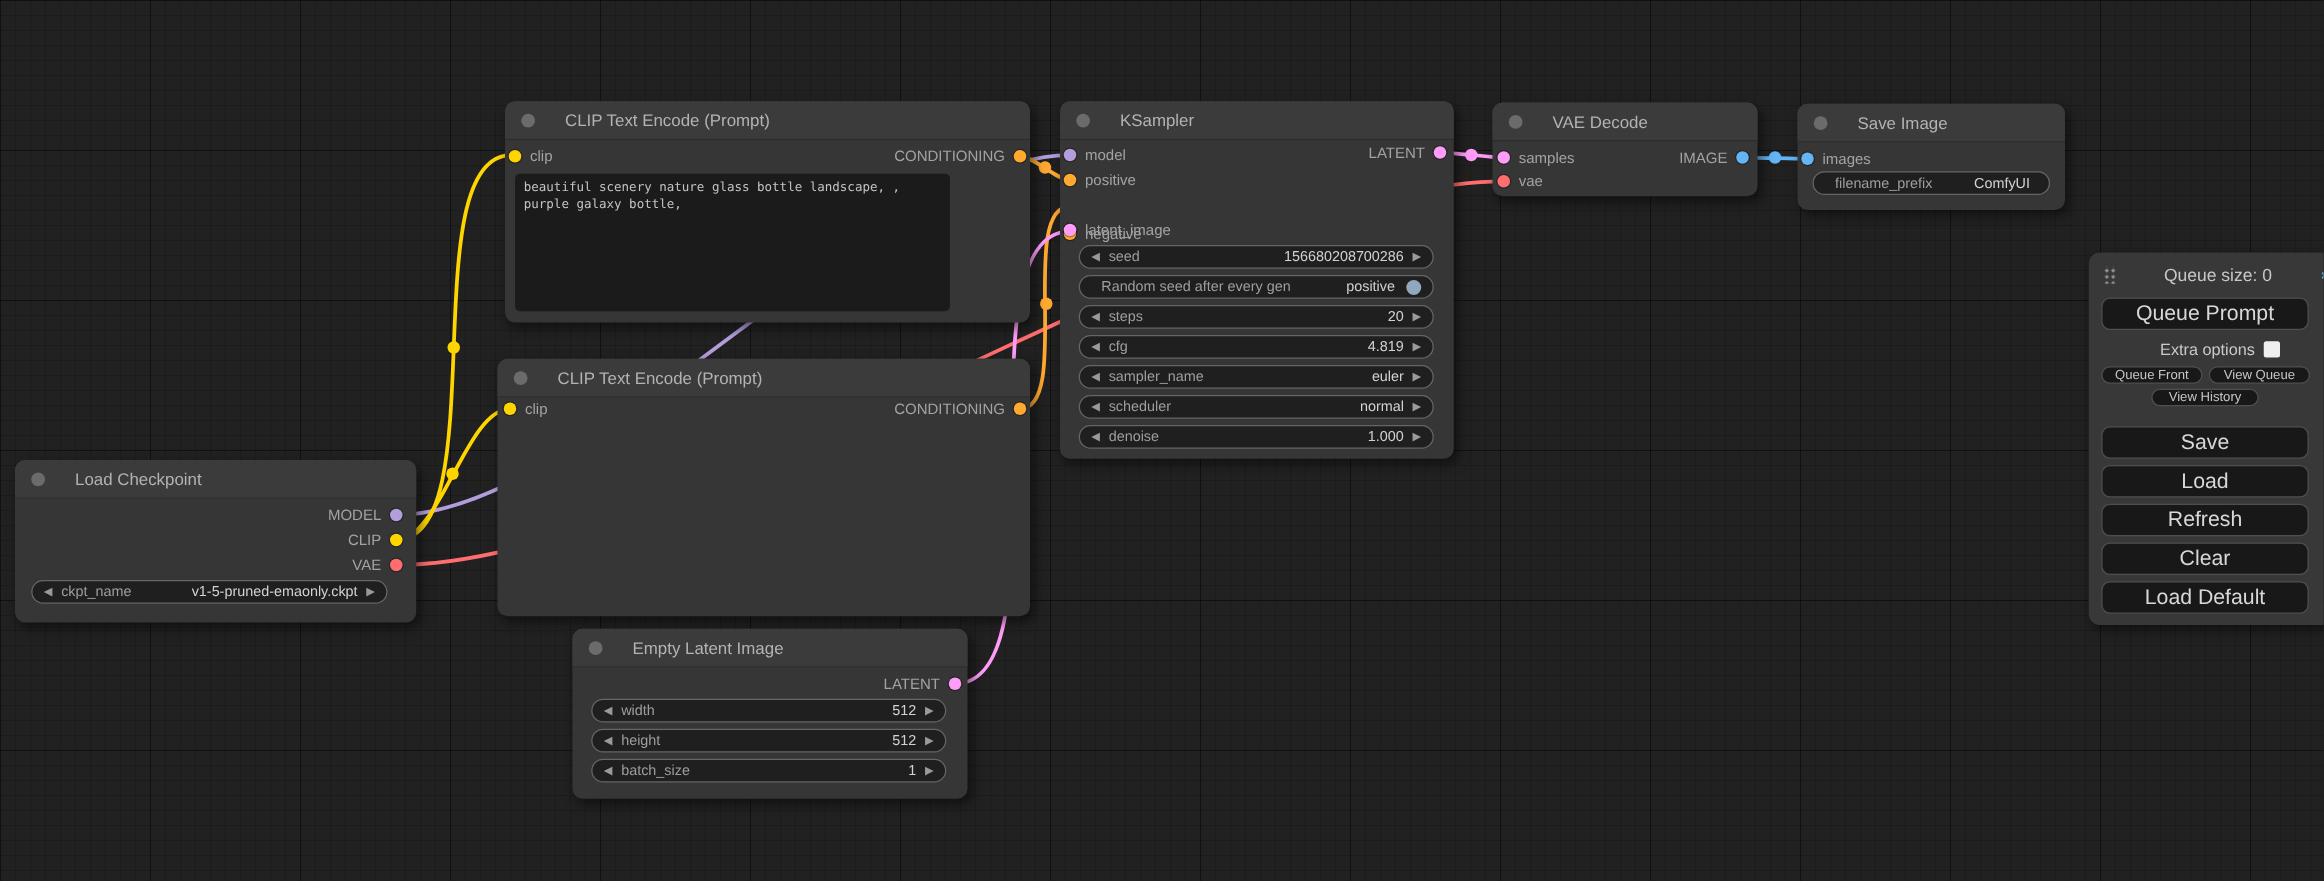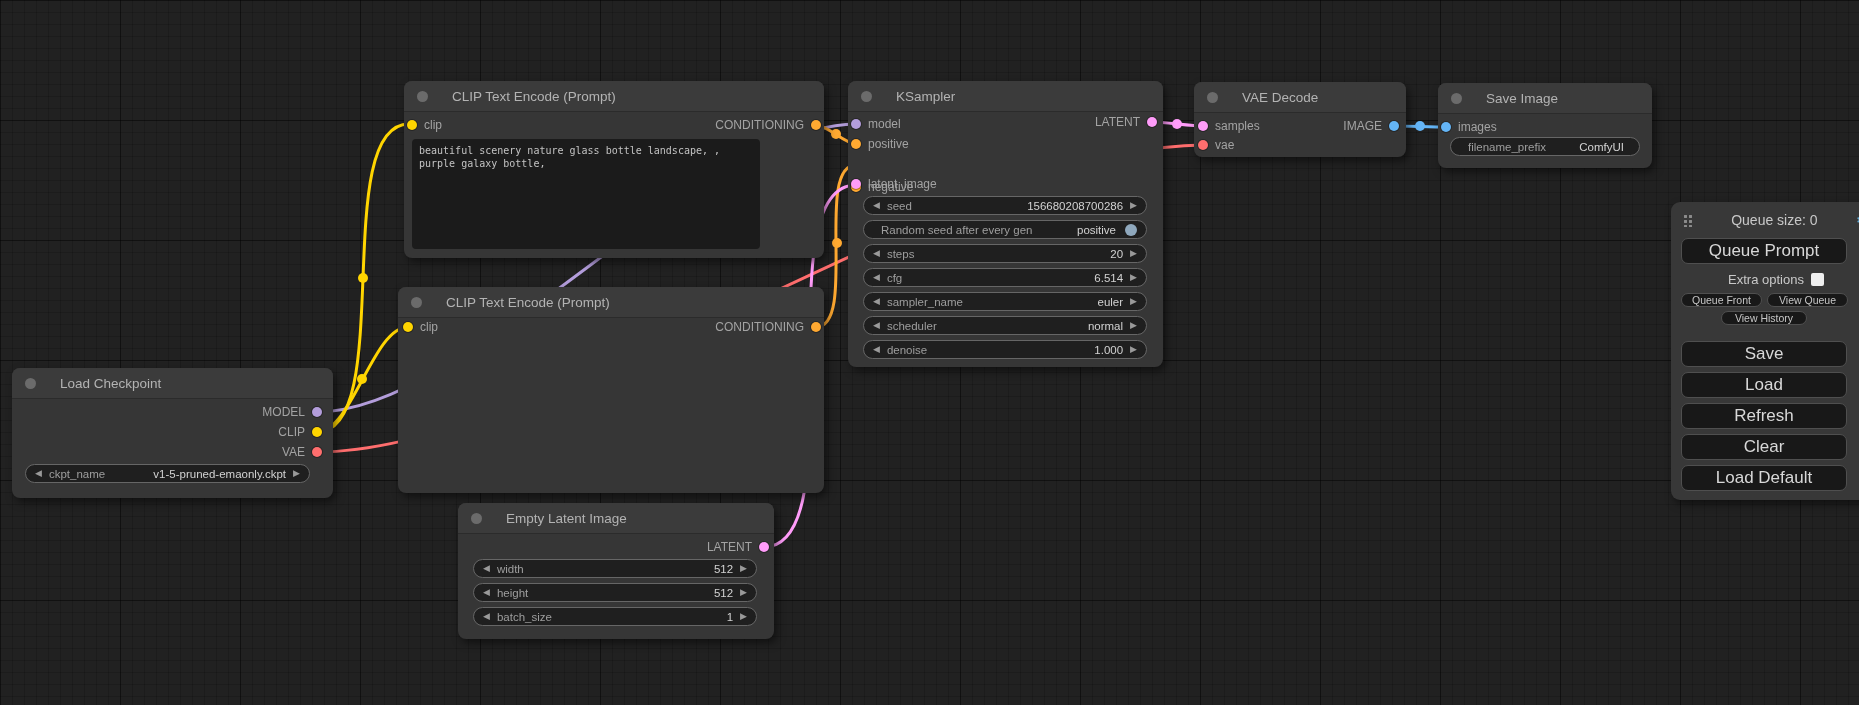--- a/index.html
+++ b/index.html
@@ -213,21 +213,21 @@
     </div>
     <div class="widget" style="left:15px;top:163px;width:284px;">
       <span class="warrow">◀</span>
       <span class="wlabel">steps</span>
       <span class="wvalue">20</span>
       <span class="warrow">▶</span>
     </div>
     <div class="widget" style="left:15px;top:187px;width:284px;">
       <span class="warrow">◀</span>
       <span class="wlabel">cfg</span>
-      <span class="wvalue">6.514</span>
+      <span class="wvalue">4.819</span>
       <span class="warrow">▶</span>
     </div>
     <div class="widget" style="left:15px;top:211px;width:284px;">
       <span class="warrow">◀</span>
       <span class="wlabel">sampler_name</span>
       <span class="wvalue">euler</span>
       <span class="warrow">▶</span>
     </div>
     <div class="widget" style="left:15px;top:235px;width:284px;">
       <span class="warrow">◀</span>

